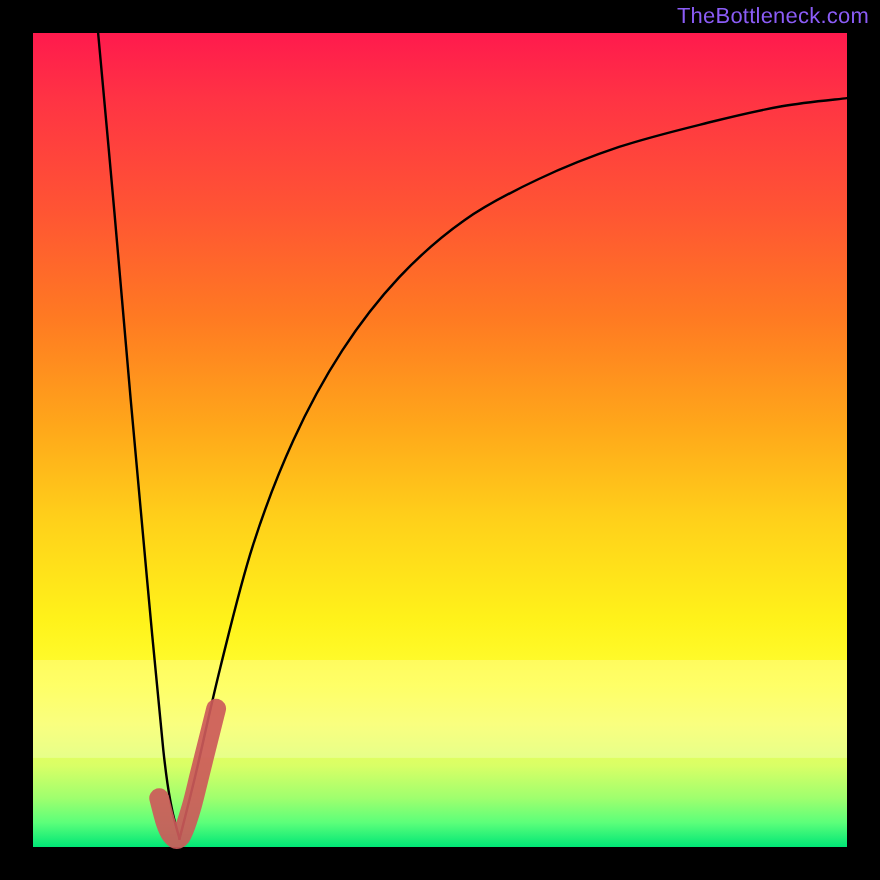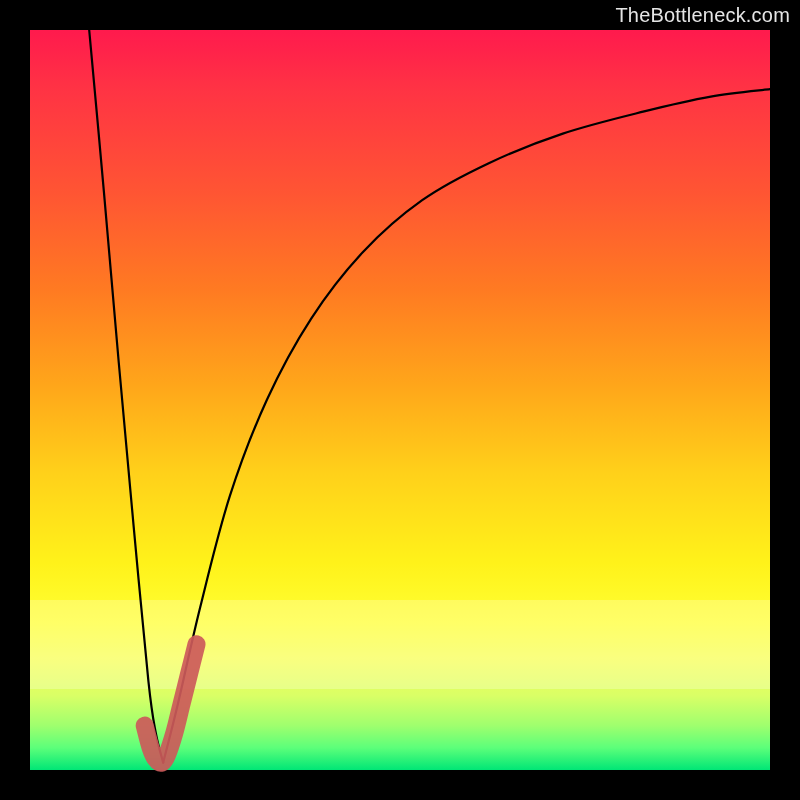--- a/index.html
+++ b/index.html
@@ -54,21 +54,21 @@
     left: 0;
     top: 0;
     width: 740px;
     height: 740px;
     overflow: visible;
   }
   .watermark {
     position: absolute;
     top: 4px;
     right: 10px;
-    color: #e5e5e5;
+    color: #8b5cf6;
     font-size: 20px;
     font-weight: 500;
     letter-spacing: 0.2px;
     user-select: none;
   }
 </style>
 </head>
 <body>
 
 <div class="frame">

